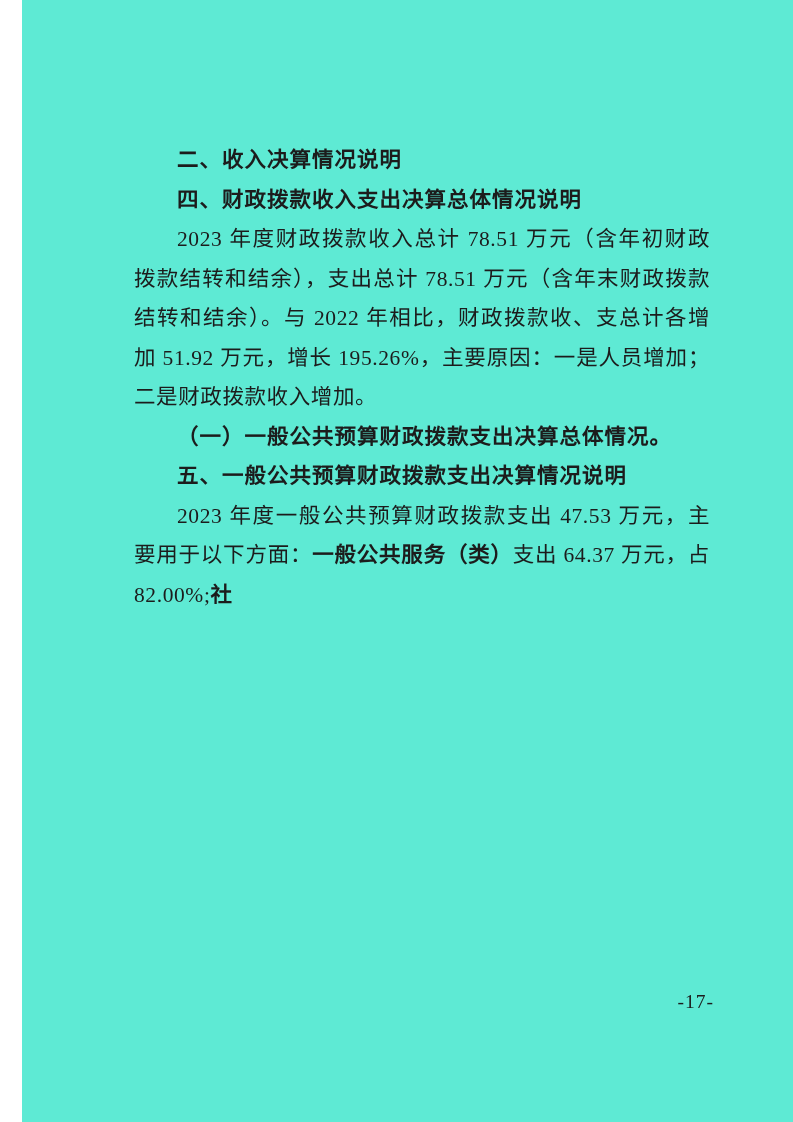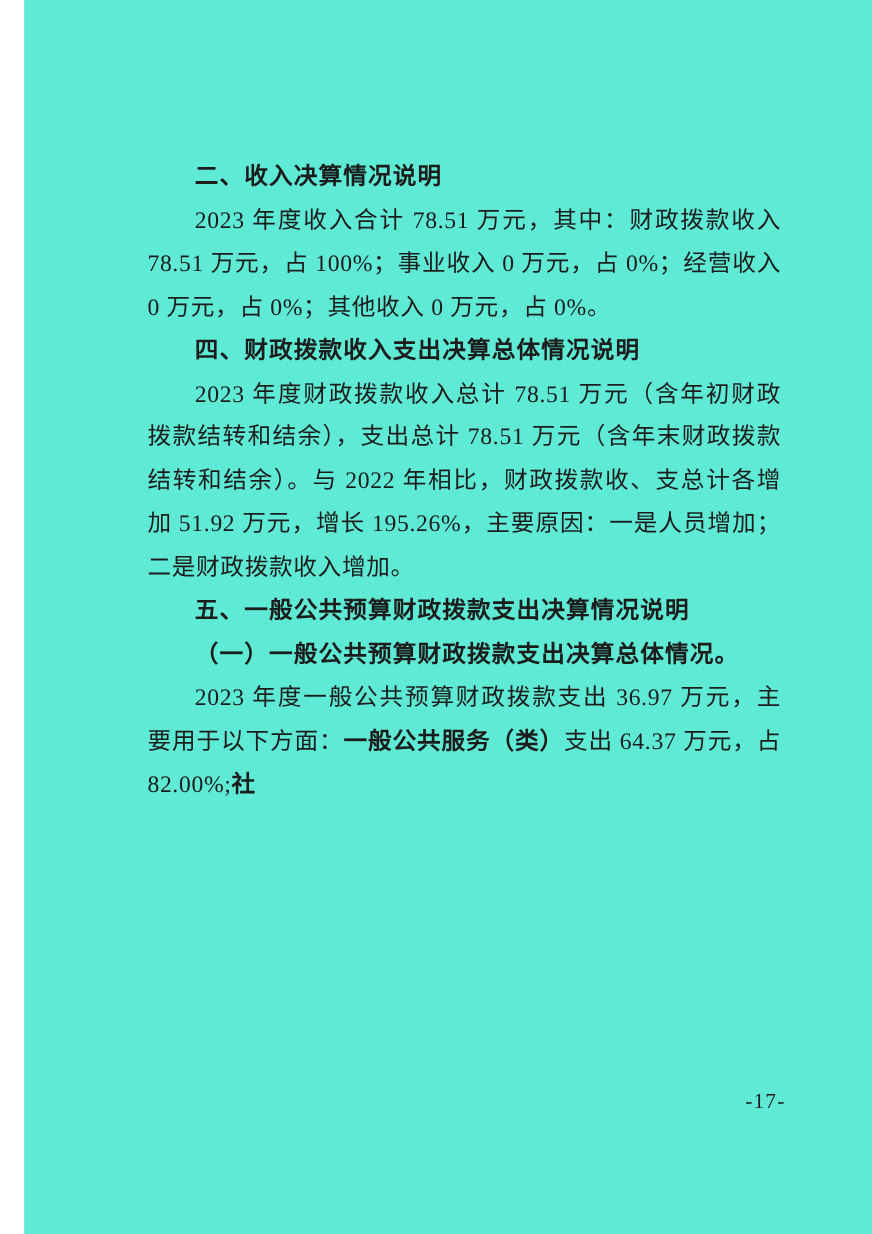--- a/index.html
+++ b/index.html
@@ -54,21 +54,20 @@
     letter-spacing: 1px;
     font-family: "Liberation Serif", "DejaVu Serif", serif;
   }
 </style>
 </head>
 <body>
 
 <div class="page">
   <div class="doc-content">
       <div class="sec-heading">二、收入决算情况说明</div>
-      <p class="para"><span>2023 年度收入合计 78.51 万元，其中：财政拨款收入 78.51 万元，占 100%；事业收入 0 万元，占 0%；经营收入 0 万元，占 0%；其他收入 0 万元，占 0%。</span></p>
       <div class="sec-heading">四、财政拨款收入支出决算总体情况说明</div>
       <p class="para"><span>2023 年度财政拨款收入总计 78.51 万元（含年初财政拨款结转和结余），支出总计 78.51 万元（含年末财政拨款结转和结余）。与 2022 年相比，财政拨款收、支总计各增加 51.92 万元，增长 195.26%，主要原因：一是人员增加；二是财政拨款收入增加。</span></p>
+      <div class="sec-heading">（一）一般公共预算财政拨款支出决算总体情况。</div>
       <div class="sec-heading">五、一般公共预算财政拨款支出决算情况说明</div>
-      <div class="sec-heading">（一）一般公共预算财政拨款支出决算总体情况。</div>
-      <p class="para"><span>2023 年度一般公共预算财政拨款支出 36.97 万元，主要用于以下方面：</span><span class="seg-bold">一般公共服务（类）</span><span>支出 64.37 万元，占 82.00%;</span><span class="seg-bold">社</span></p>
+      <p class="para"><span>2023 年度一般公共预算财政拨款支出 47.53 万元，主要用于以下方面：</span><span class="seg-bold">一般公共服务（类）</span><span>支出 64.37 万元，占 82.00%;</span><span class="seg-bold">社</span></p>
     </div>
   <div class="page-footer">-17-</div>
 </div>
 
 </body></html>

